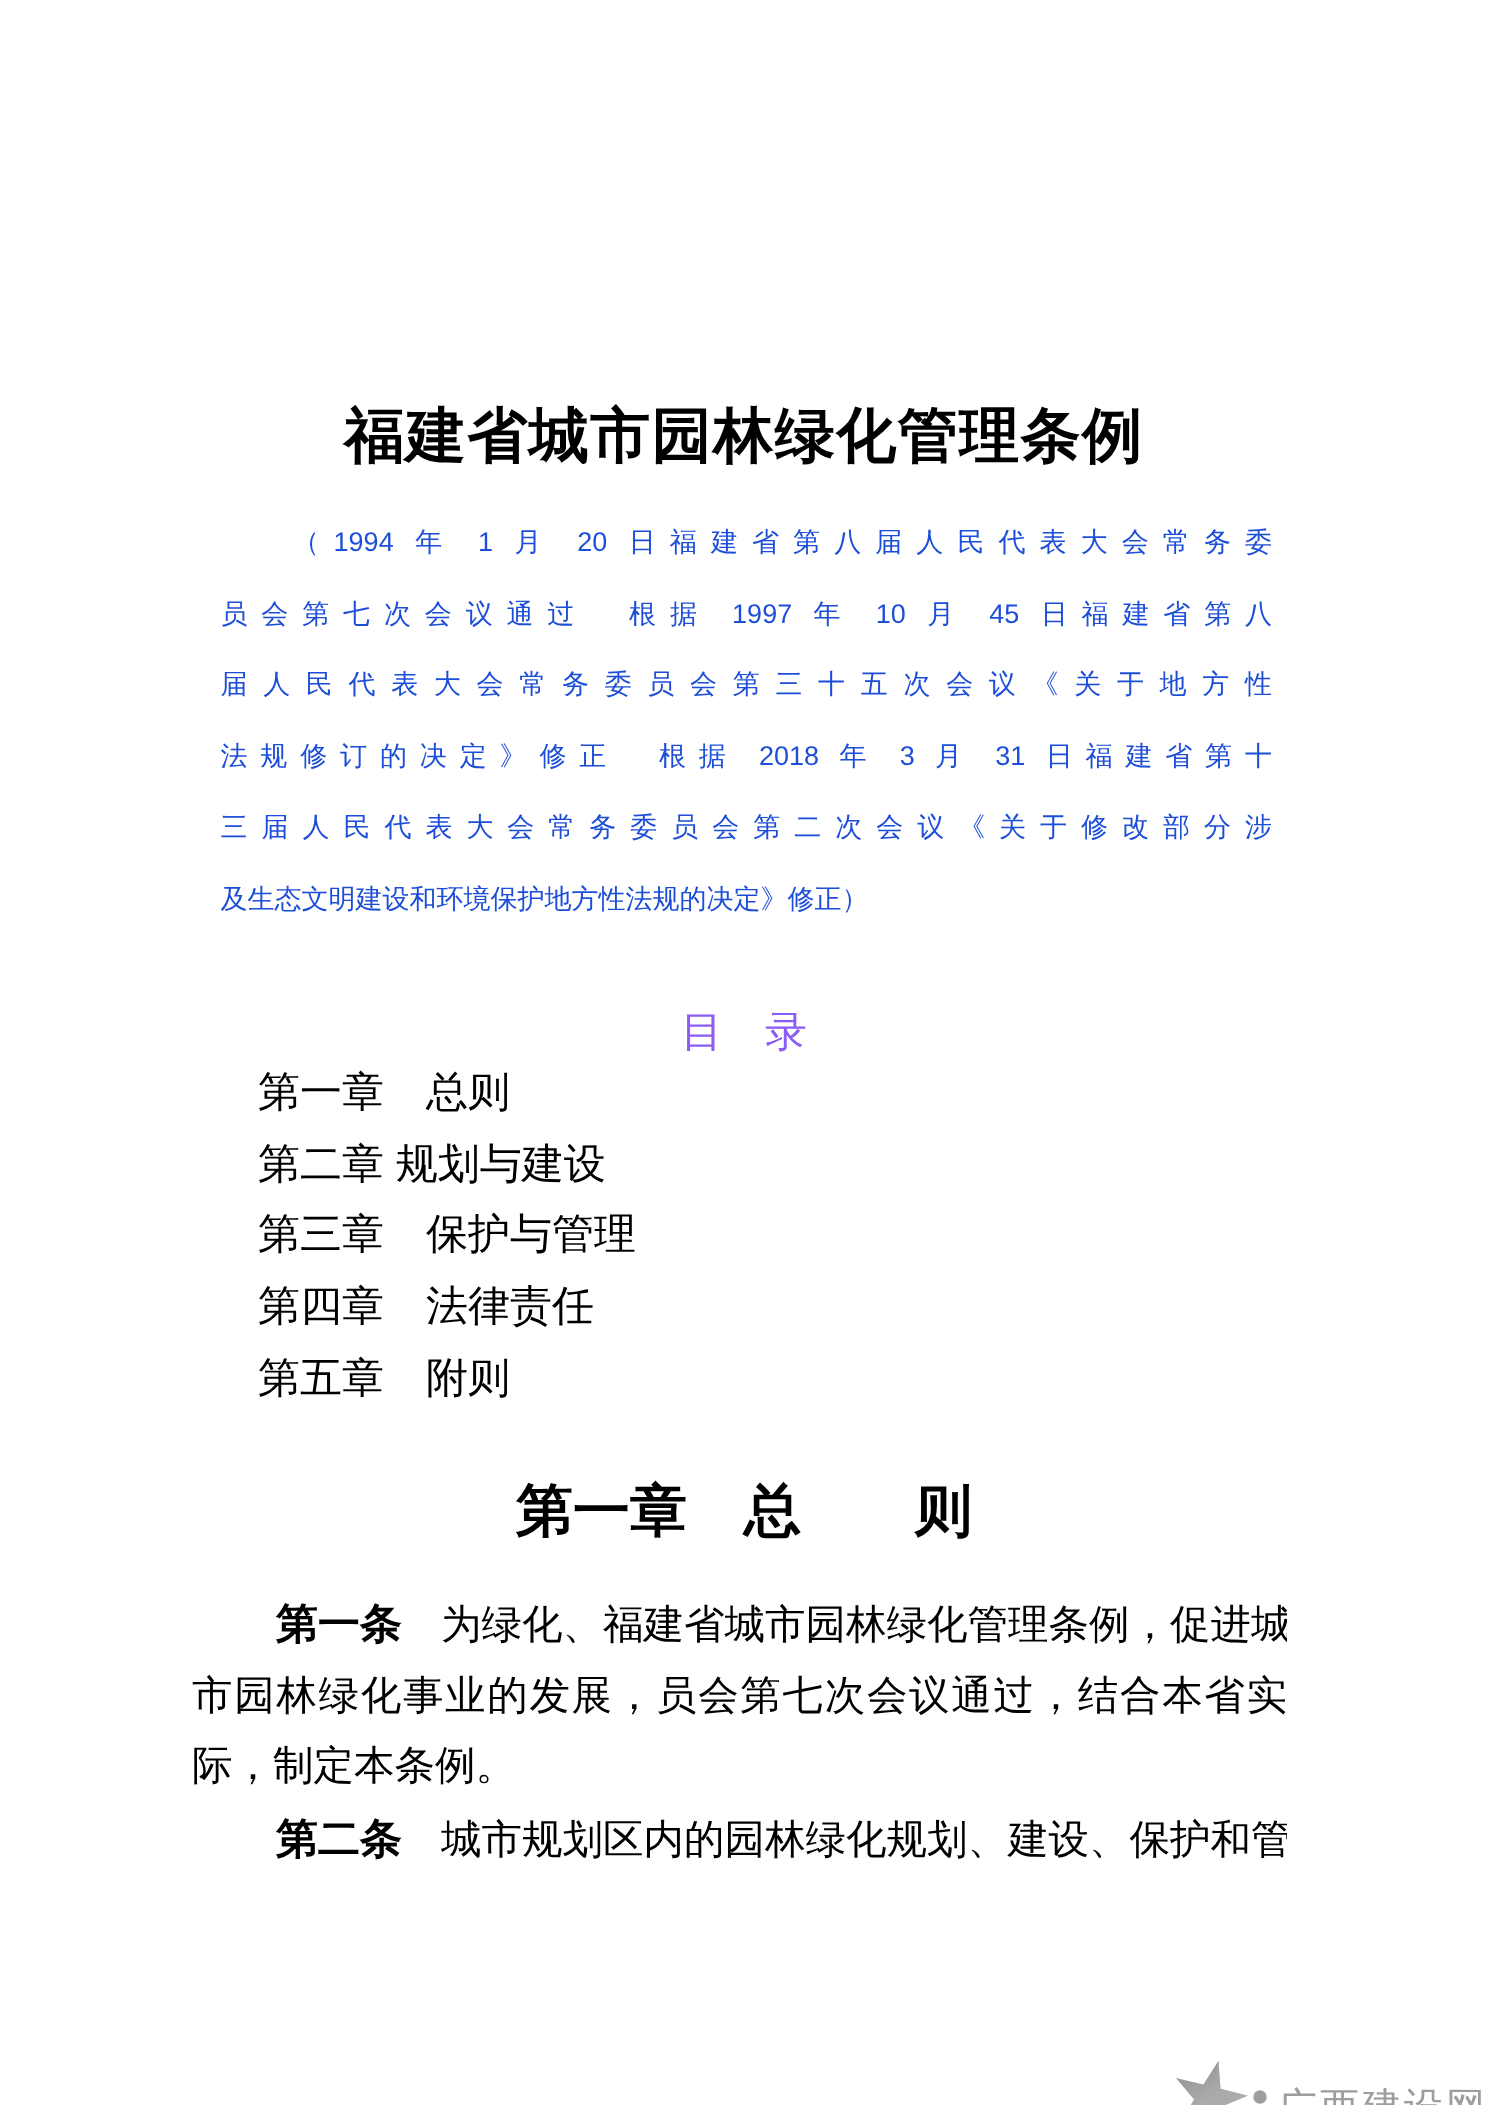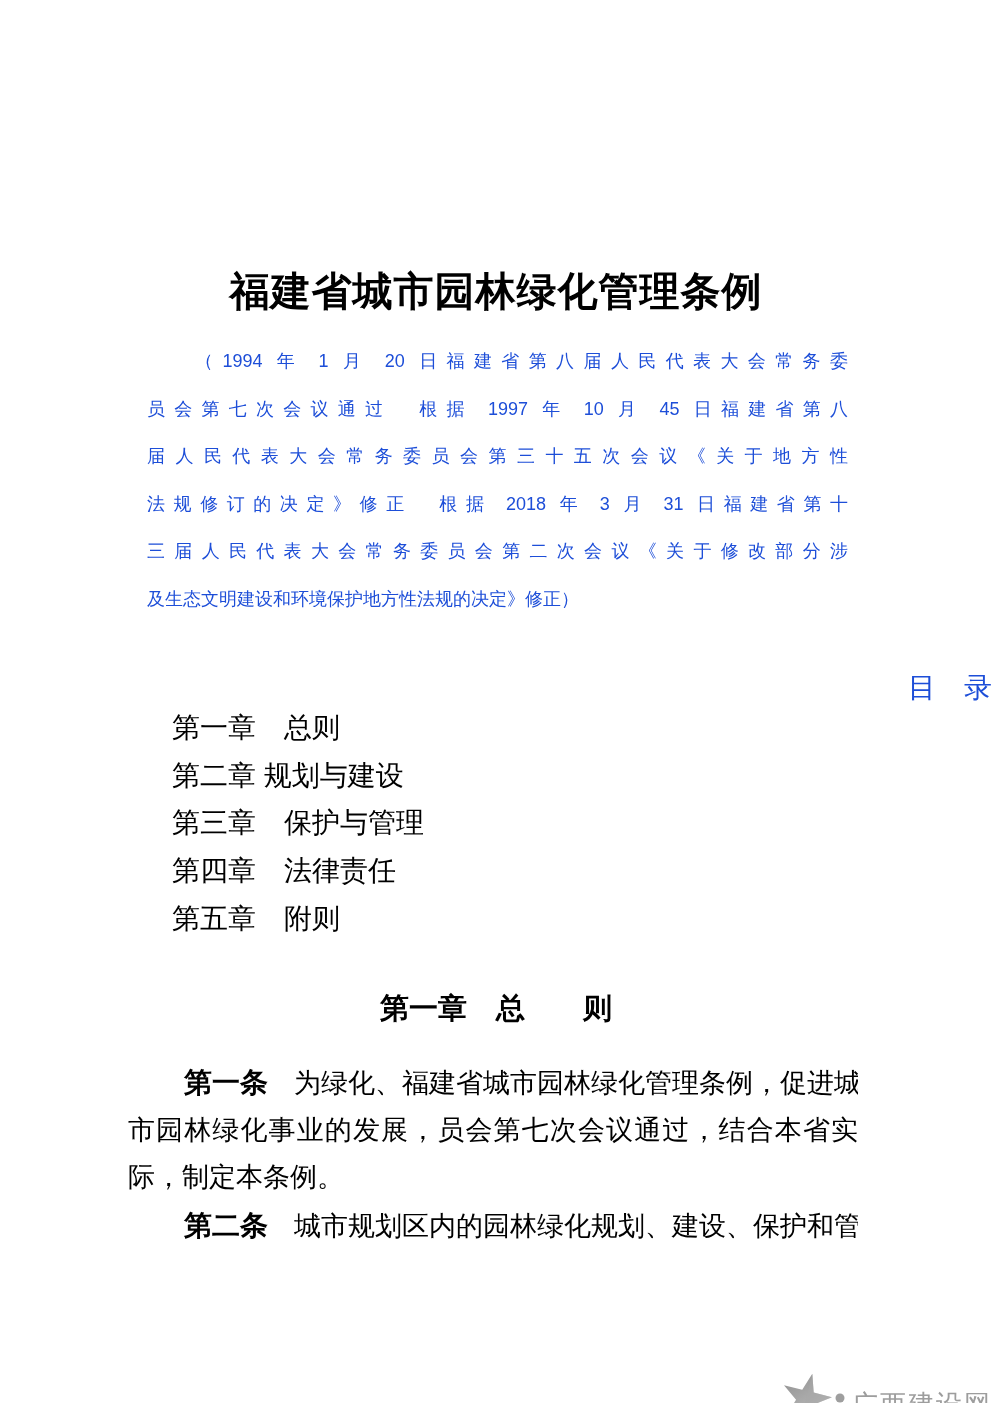--- a/index.html
+++ b/index.html
@@ -32,39 +32,39 @@
   }
   .p-line {
     height:47.5px; line-height:47.5px;
     white-space:nowrap; overflow:hidden;
   }
   .p-line.j { text-align:justify; text-align-last:justify; }
   .p-line.indent { padding-left:48px; }
   
   .toc-heading {
     position:absolute; left:0; right:0; top:629px;
-    text-align:right;
+    text-align:center;
     font-family:"Liberation Sans", sans-serif;
     font-size:28px; line-height:40px;
-    color:#1d4ed8;
+    color:#8b5cf6;
   }
   .toc {
     position:absolute; left:172px; top:665px; width:600px;
     font-family:"Liberation Sans", sans-serif;
     font-size:28px;
     color:#000;
   }
   .toc-item { height:47.7px; line-height:47.7px; white-space:pre; }
   
   .chapter-heading {
     position:absolute; left:0; right:0; top:948px;
     text-align:center;
     font-family:"Liberation Sans", sans-serif;
     font-weight:700;
-    font-size:29px; line-height:42px;
+    font-size:38px; line-height:42px;
     color:#000;
     white-space:pre;
   }
   
   .articles {
     position:absolute; left:128px; top:1020px; width:730px;
     font-family:"Liberation Serif", serif;   
     font-size:27px;
     color:#000;
   }

